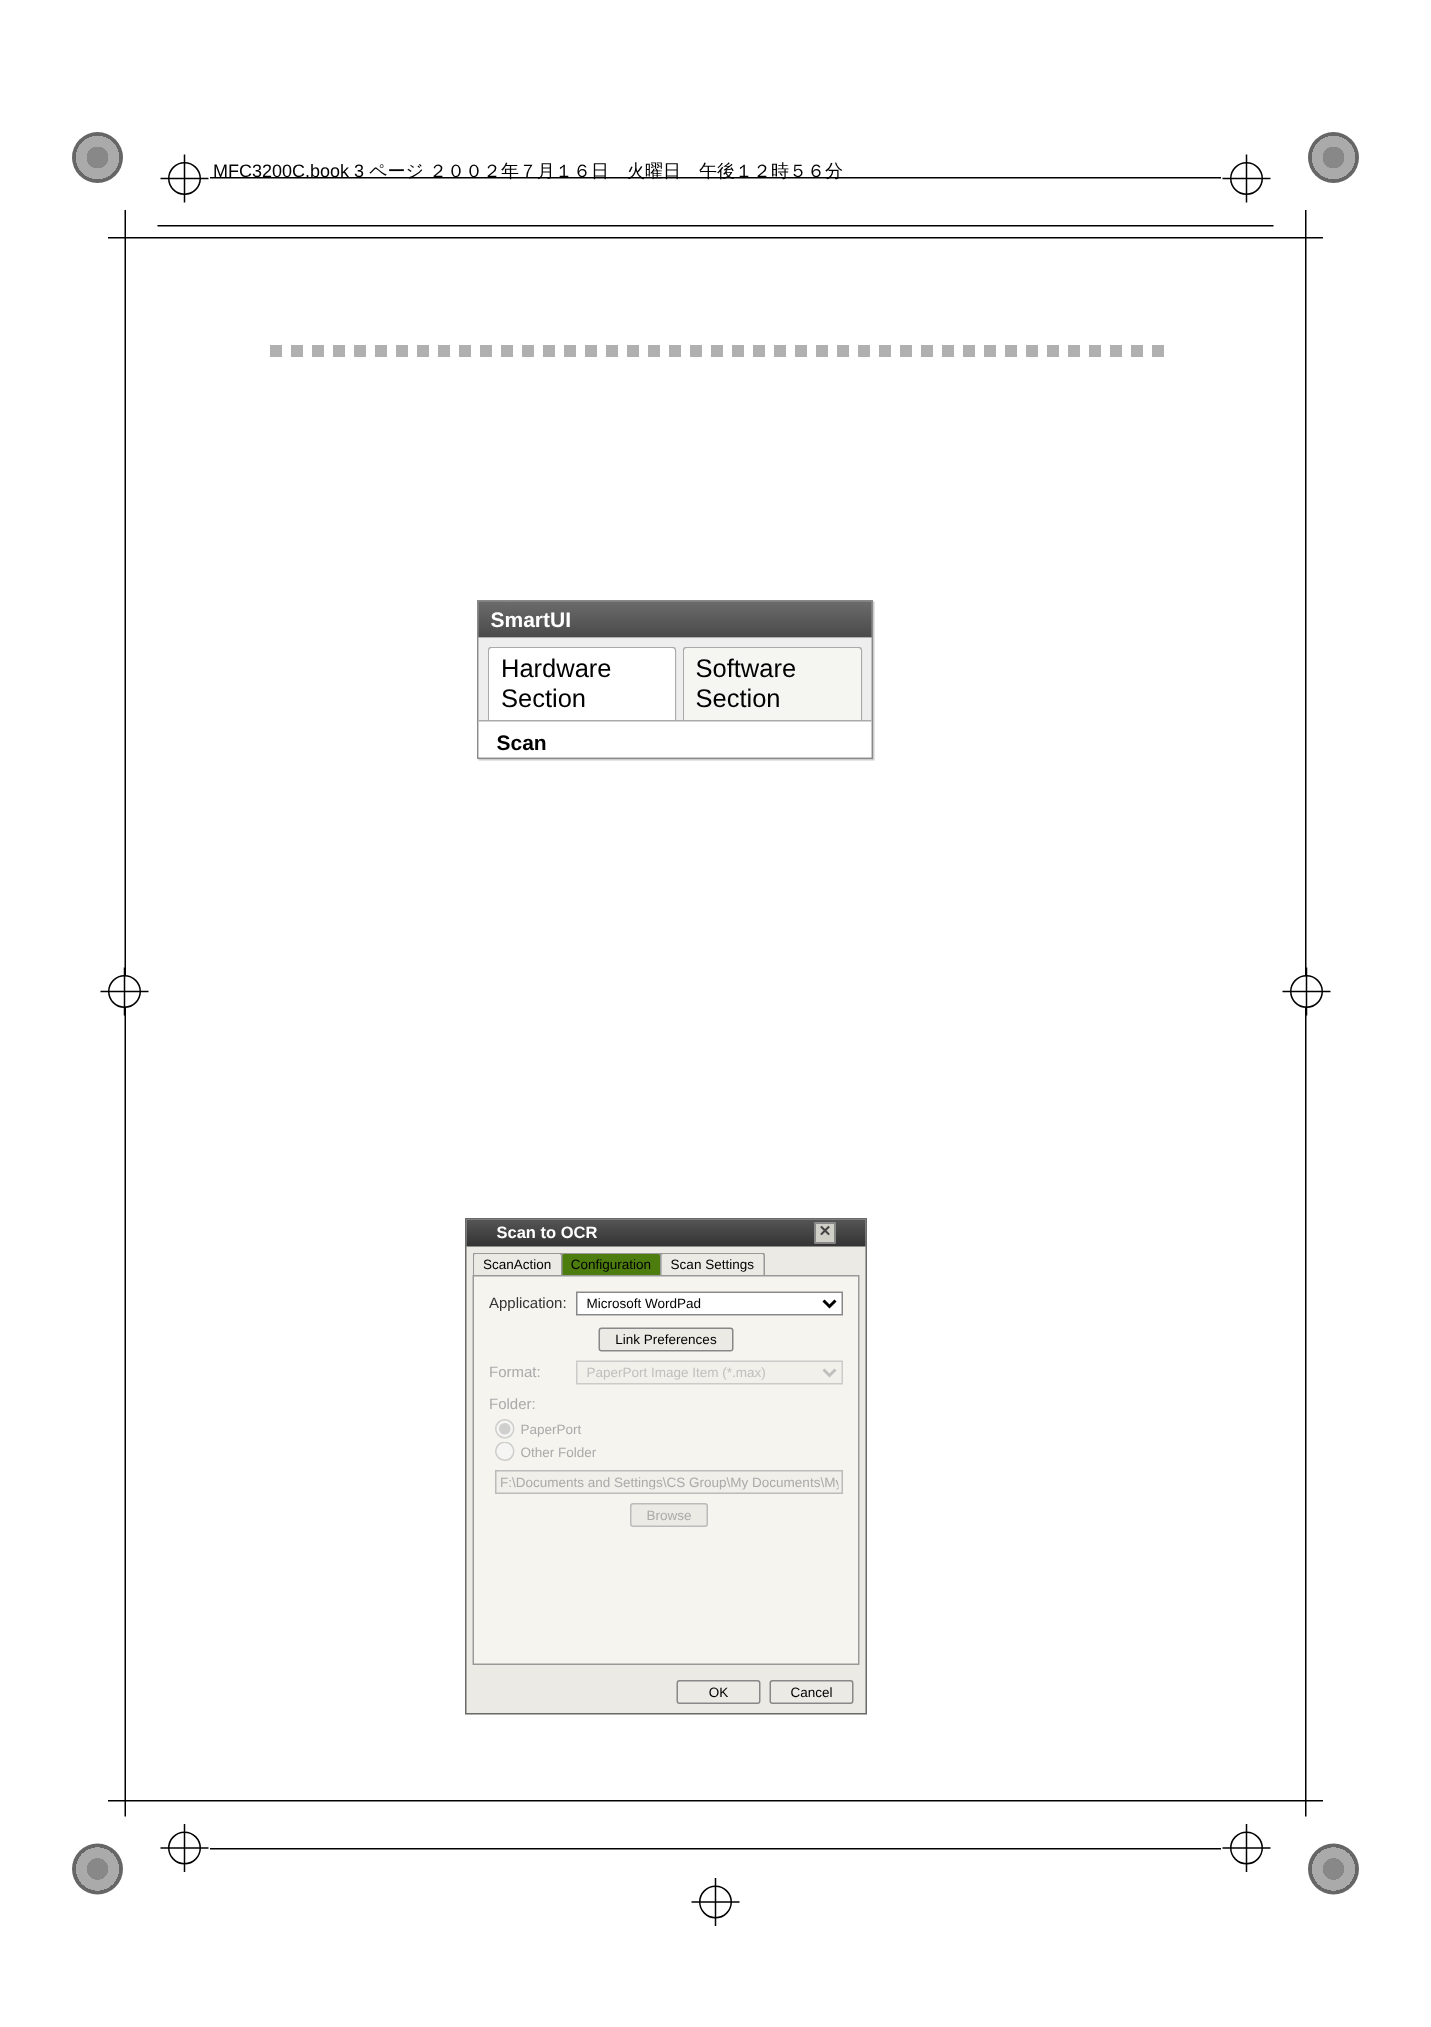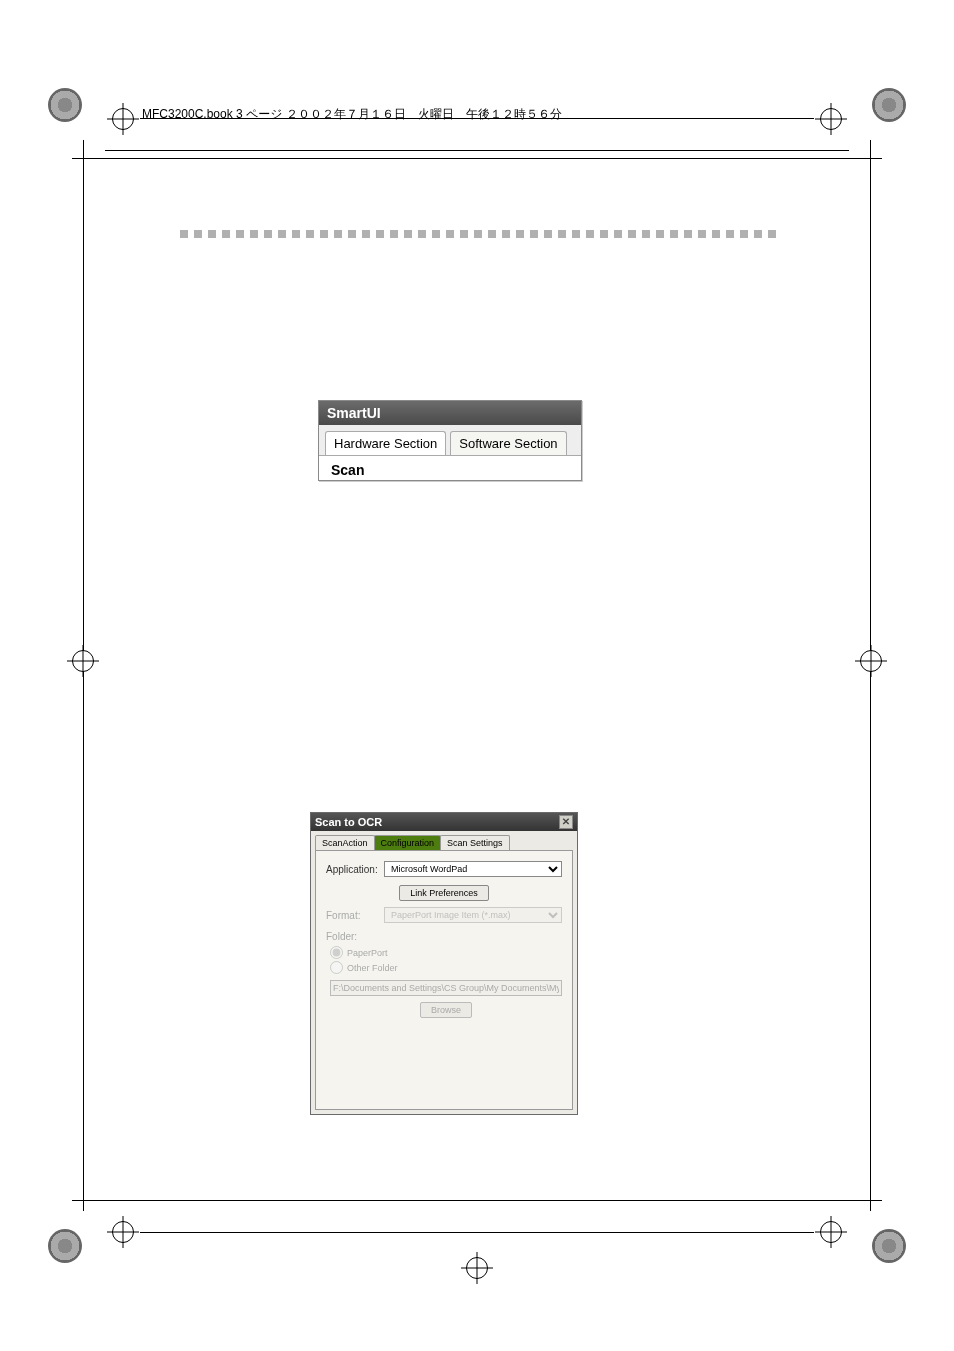--- a/index.html
+++ b/index.html
@@ -86,21 +86,21 @@
   }
   .smartui-title {
     background: linear-gradient(#6b6b6b, #4a4a4a);
     color: #fff;
     font-weight: bold;
     font-size: 14px;
     padding: 4px 8px;
   }
   .smartui-tabs {
     display: flex;
-    font-size: 13px;
+    font-size: 17px;
     background: #eee;
     padding: 6px 6px 0 6px;
     gap: 4px;
   }
   .smartui-tab {
     padding: 4px 8px;
     border: 1px solid #aaa;
     border-bottom: none;
     background: #f5f5f1;
     border-radius: 3px 3px 0 0;
@@ -122,21 +122,21 @@
     border: 1px solid #6a6a6a;
     background: #eceae4;
     font-size: 10px;
   }
   .dialog-title {
     background: linear-gradient(#555, #333);
     color: #fff;
     display: flex;
     justify-content: space-between;
     align-items: center;
-    padding: 2px 4px;
+    padding: 2px 20px;
     font-size: 11px;
     font-weight: bold;
   }
   .dialog-close {
     width: 14px; height: 14px;
     background: #d0cfc8;
     border: 1px solid #888;
     color: #444;
     font-size: 10px;
     line-height: 12px;
@@ -317,13 +317,17 @@
       <div class="opt">
         <input type="radio" disabled="" style="">
         <span>Other Folder</span>
       </div>
       <input type="text" disabled="" style="width: 100%; margin-top: 4px;" value="F:\Documents and Settings\CS Group\My Documents\My P">
       <div class="center">
         <button class="btn" disabled="">Browse</button>
       </div>
     </div>
   </div>
+  <div class="dialog-buttons">
+    <button class="btn">OK</button>
+    <button class="btn">Cancel</button>
+  </div>
 </div>
 
 </body></html>

